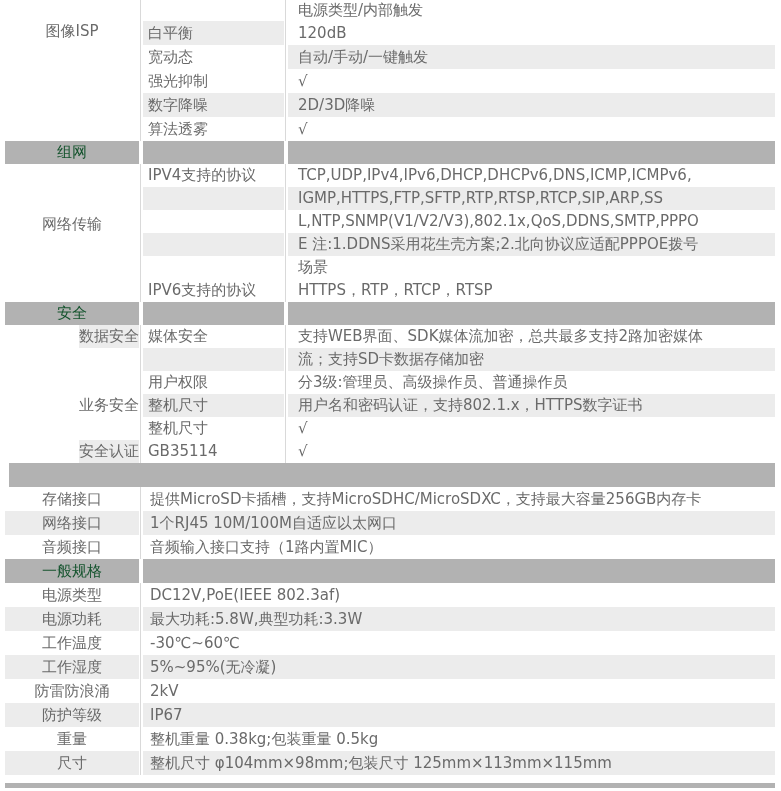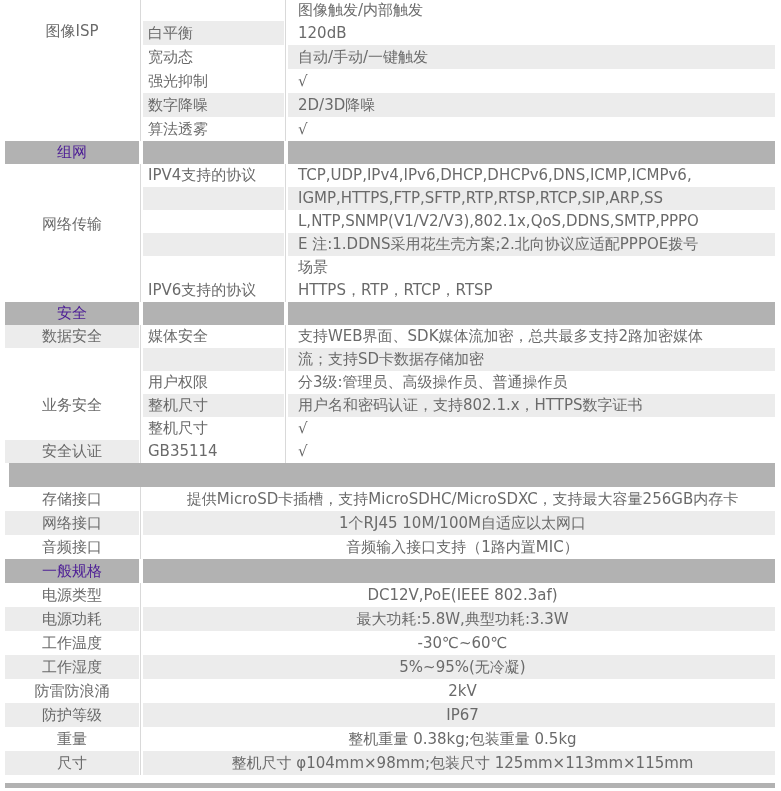--- a/index.html
+++ b/index.html
@@ -12,32 +12,32 @@
   .col { display:flex; flex-direction:column; flex:none; }
   .cell { white-space:nowrap; overflow:visible; }
   .h21 { height:21px; line-height:21px; }
   .h23 { height:23px; line-height:23px; }
   .h24 { height:24px; line-height:24px; }
   .h69 { height:69px; }
   .h138 { height:120px; }
   .h141 { height:141px; }
   .w { background:#ffffff; }
   .g { background:#ececec; }
-  .c1w { width:134px; }
+  .c1w { width:134px;align-items:flex-end; }
   .c2w { width:141px; }
   .c3w { width:487px; }
-  .vmw { width:632px;text-align:center; }
+  .vmw { width:632px; }
   .lbl { text-align:center; }
   .c2pad { padding-left:5px; }
   .c3pad { padding-left:10px; }
   .vmpad { padding-left:7px; }
   .gut { width:4px; flex:none; align-self:stretch;
          background:linear-gradient(to right,#ffffff 0,#ffffff 1px,#d9d9d9 1px,#d9d9d9 2px,#ffffff 2px,#ffffff 4px); }
   .gutb { width:4px; flex:none; background:#ffffff; }
-  .band { background:#b2b2b2; color:#4c1d95; }
+  .band { background:#b2b2b2; color:#14532d; }
   .bandlbl { width:134px; text-align:center; flex:none; }
   .vcenter { display:flex; align-items:center; justify-content:center; }
   .vtop { display:flex; align-items:flex-start; justify-content:center; padding-top:22px; }
   .sliver { height:5px; background:#b2b2b2; margin-top:8px; }
 </style>
 </head>
 <body>
 
 <div class="wrap">
   <div class="tbl">
@@ -48,21 +48,21 @@
       <div class="col c2w">
         <div class="cell h21 w c2pad"></div>
         <div class="cell h24 g c2pad">白平衡</div>
         <div class="cell h24 w c2pad">宽动态</div>
         <div class="cell h24 w c2pad">强光抑制</div>
         <div class="cell h24 g c2pad">数字降噪</div>
         <div class="cell h24 w c2pad">算法透雾</div>
       </div>
       <div class="gut"></div>
       <div class="col c3w">
-        <div class="cell h21 w c3pad">图像触发/内部触发</div>
+        <div class="cell h21 w c3pad">电源类型/内部触发</div>
         <div class="cell h24 w c3pad">120dB</div>
         <div class="cell h24 g c3pad">自动/手动/一键触发</div>
         <div class="cell h24 w c3pad">√</div>
         <div class="cell h24 g c3pad">2D/3D降噪</div>
         <div class="cell h24 w c3pad">√</div>
       </div>
     </div>
 
     <div class="row band h23">
       <div class="bandlbl cell">组网</div>

